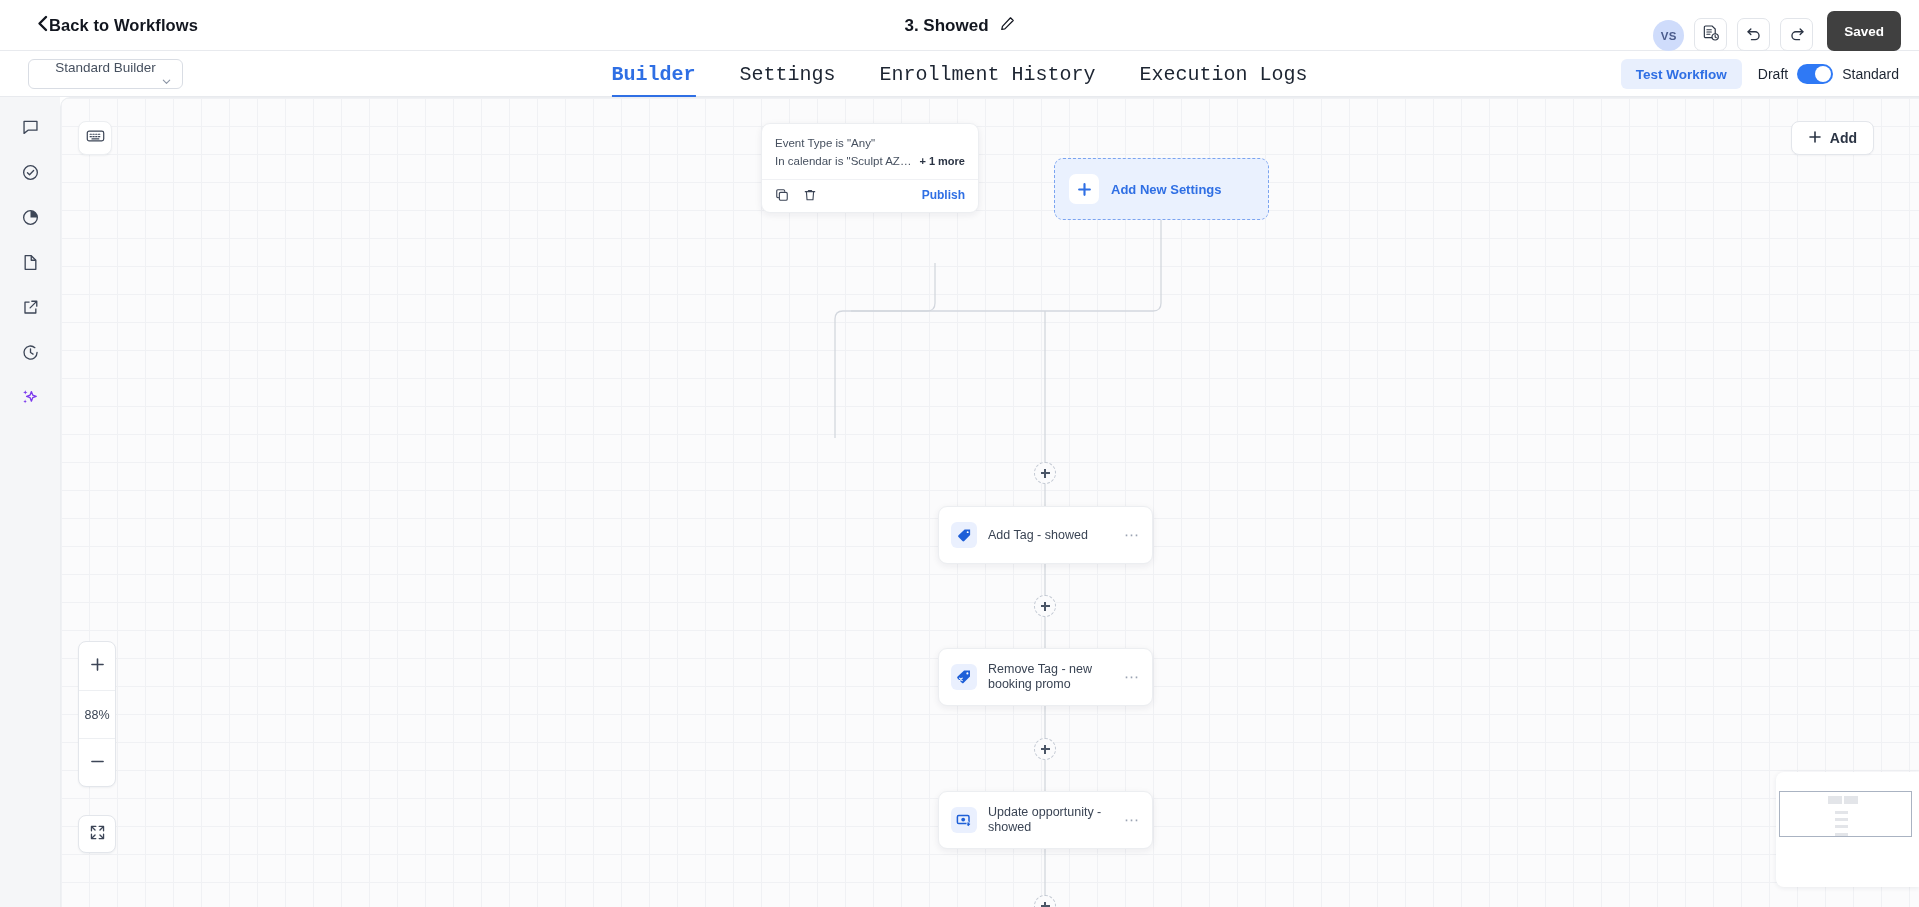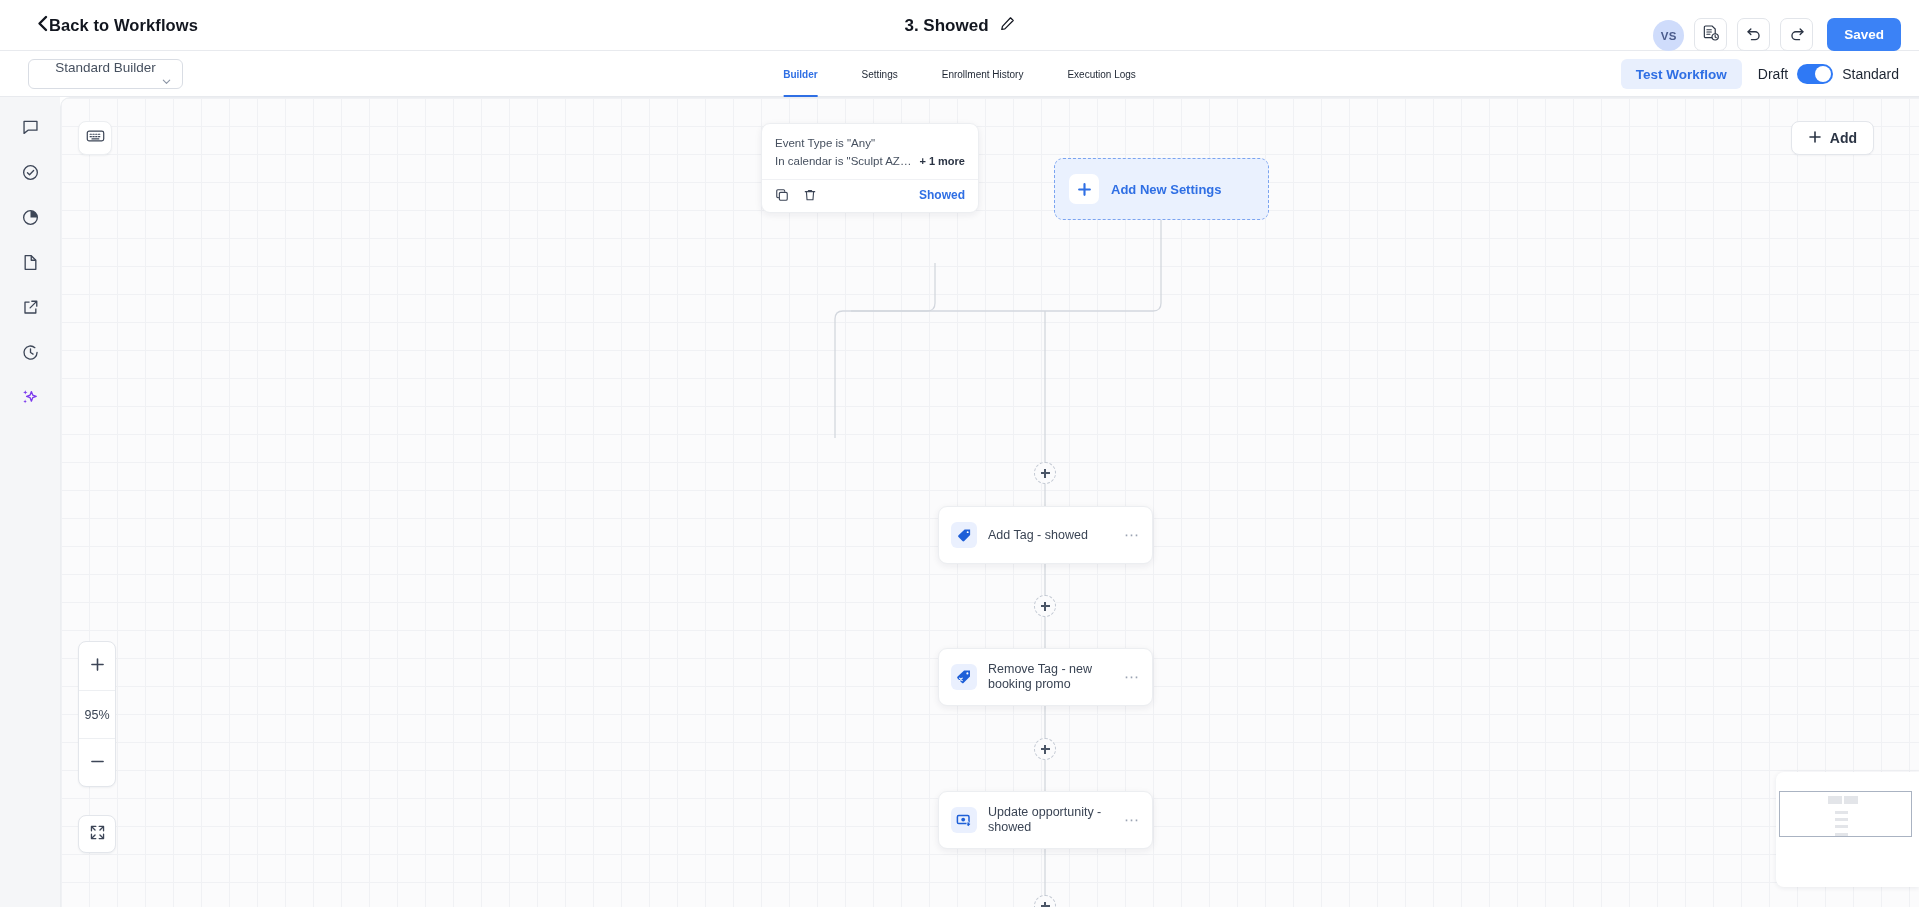--- a/index.html
+++ b/index.html
@@ -42,22 +42,22 @@
     font-size: 11.5px; font-weight: bold;
     display: flex; align-items: center; justify-content: center;
     letter-spacing: .3px; cursor: pointer;
   }
   .icon-btn {
     width: 33px; height: 33px; border: 1px solid #e2e5ea; border-radius: 7px;
     background: #fff; display: flex; align-items: center; justify-content: center;
     cursor: pointer;
   }
   .saved-btn {
-    height: 33px; padding: 0 17px; border-radius: 7px;
-    background: #3b82f6; color: #fff; font-size: 13.5px; font-weight: bold;
+    height: 40px; padding: 0 17px; border-radius: 7px;
+    background: #404040; color: #fff; font-size: 13.5px; font-weight: bold;
     display: flex; align-items: center; justify-content: center; cursor: pointer;
     margin-left: 4px;
   }
 
   
   .tabbar {
     position: absolute; top: 51px; left: 0; width: 1919px; height: 46px;
     background: #fff; border-bottom: 1px solid #e8eaee;
   }
   .builder-select {
@@ -67,22 +67,22 @@
     padding: 0 10px; cursor: pointer; flex-direction: column;
   }
   .builder-select span { font-size: 13.5px; color: #46505f; }
   .builder-select .caret { margin-left: auto; }
 
   .tabs {
     position: absolute; left: 50%; transform: translateX(-50%);
     top: 0; height: 46px; display: flex; align-items: center; gap: 44px;
   }
   .tab {
-    font-size: 10px; color: #1d2532; height: 46px;
-    display: flex; align-items: center; cursor: pointer; position: relative;
+    font-size: 20px; color: #1d2532; height: 46px;
+    display: flex; align-items: center; cursor: pointer; position: relative; font-family: Liberation Mono, monospace;
   }
   .tab.active { color: #2f6fe4; font-weight: bold; }
   .tab.active::after {
     content: ""; position: absolute; left: 0; right: 0; bottom: 0;
     height: 2px; background: #2f6fe4;
   }
 
   .tabbar-right {
     position: absolute; right: 20px; top: 0; height: 46px;
     display: flex; align-items: center; gap: 16px;
@@ -438,21 +438,21 @@
         <svg width="14" height="14" viewBox="0 0 16 16">
             <rect x="5" y="5" width="9" height="9" rx="1.5" fill="none" stroke="#3d4657" stroke-width="1.3"></rect>
             <path d="M11 4.4V3.2a1.2 1.2 0 0 0-1.2-1.2H3.2A1.2 1.2 0 0 0 2 3.2v6.6A1.2 1.2 0 0 0 3.2 11h1.2" fill="none" stroke="#3d4657" stroke-width="1.3" stroke-linejoin="round"></path>
           </svg>
       </span>
       <span class="foot-icon">
         <svg width="14" height="14" viewBox="0 0 16 16">
             <path d="M2.6 4.2h10.8M6.2 4.2V2.8h3.6v1.4M3.9 4.2l.7 9.2h6.8l.7-9.2" fill="none" stroke="#3d4657" stroke-width="1.3" stroke-linecap="round" stroke-linejoin="round"></path>
           </svg>
       </span>
-      <span class="details-link">Showed</span>
+      <span class="details-link">Publish</span>
     </div>
   </div>
 
   <div class="add-trigger">
     <span class="plus-box">
       <svg width="15" height="15" viewBox="0 0 14 14">
           <path d="M7 2v10M2 7h10" stroke="#2f6fe4" stroke-width="2" stroke-linecap="round"></path>
         </svg>
     </span>
     <span class="add-trigger-label">Add New Settings</span>
@@ -499,21 +499,21 @@
   </div>
 
   <div class="zoom-stack">
     <div class="zoom-cell">
       <span>
         <svg width="15" height="15" viewBox="0 0 14 14">
             <path d="M7 1.8v10.4M1.8 7h10.4" stroke="#3d4657" stroke-width="1.5" stroke-linecap="round"></path>
           </svg>
       </span>
     </div>
-    <div class="zoom-cell static">95%</div>
+    <div class="zoom-cell static">88%</div>
     <div class="zoom-cell">
       <span>
         <svg width="15" height="15" viewBox="0 0 14 14">
             <path d="M1.8 7h10.4" stroke="#3d4657" stroke-width="1.5" stroke-linecap="round"></path>
           </svg>
       </span>
     </div>
   </div>
 
   <div class="fit-btn">

